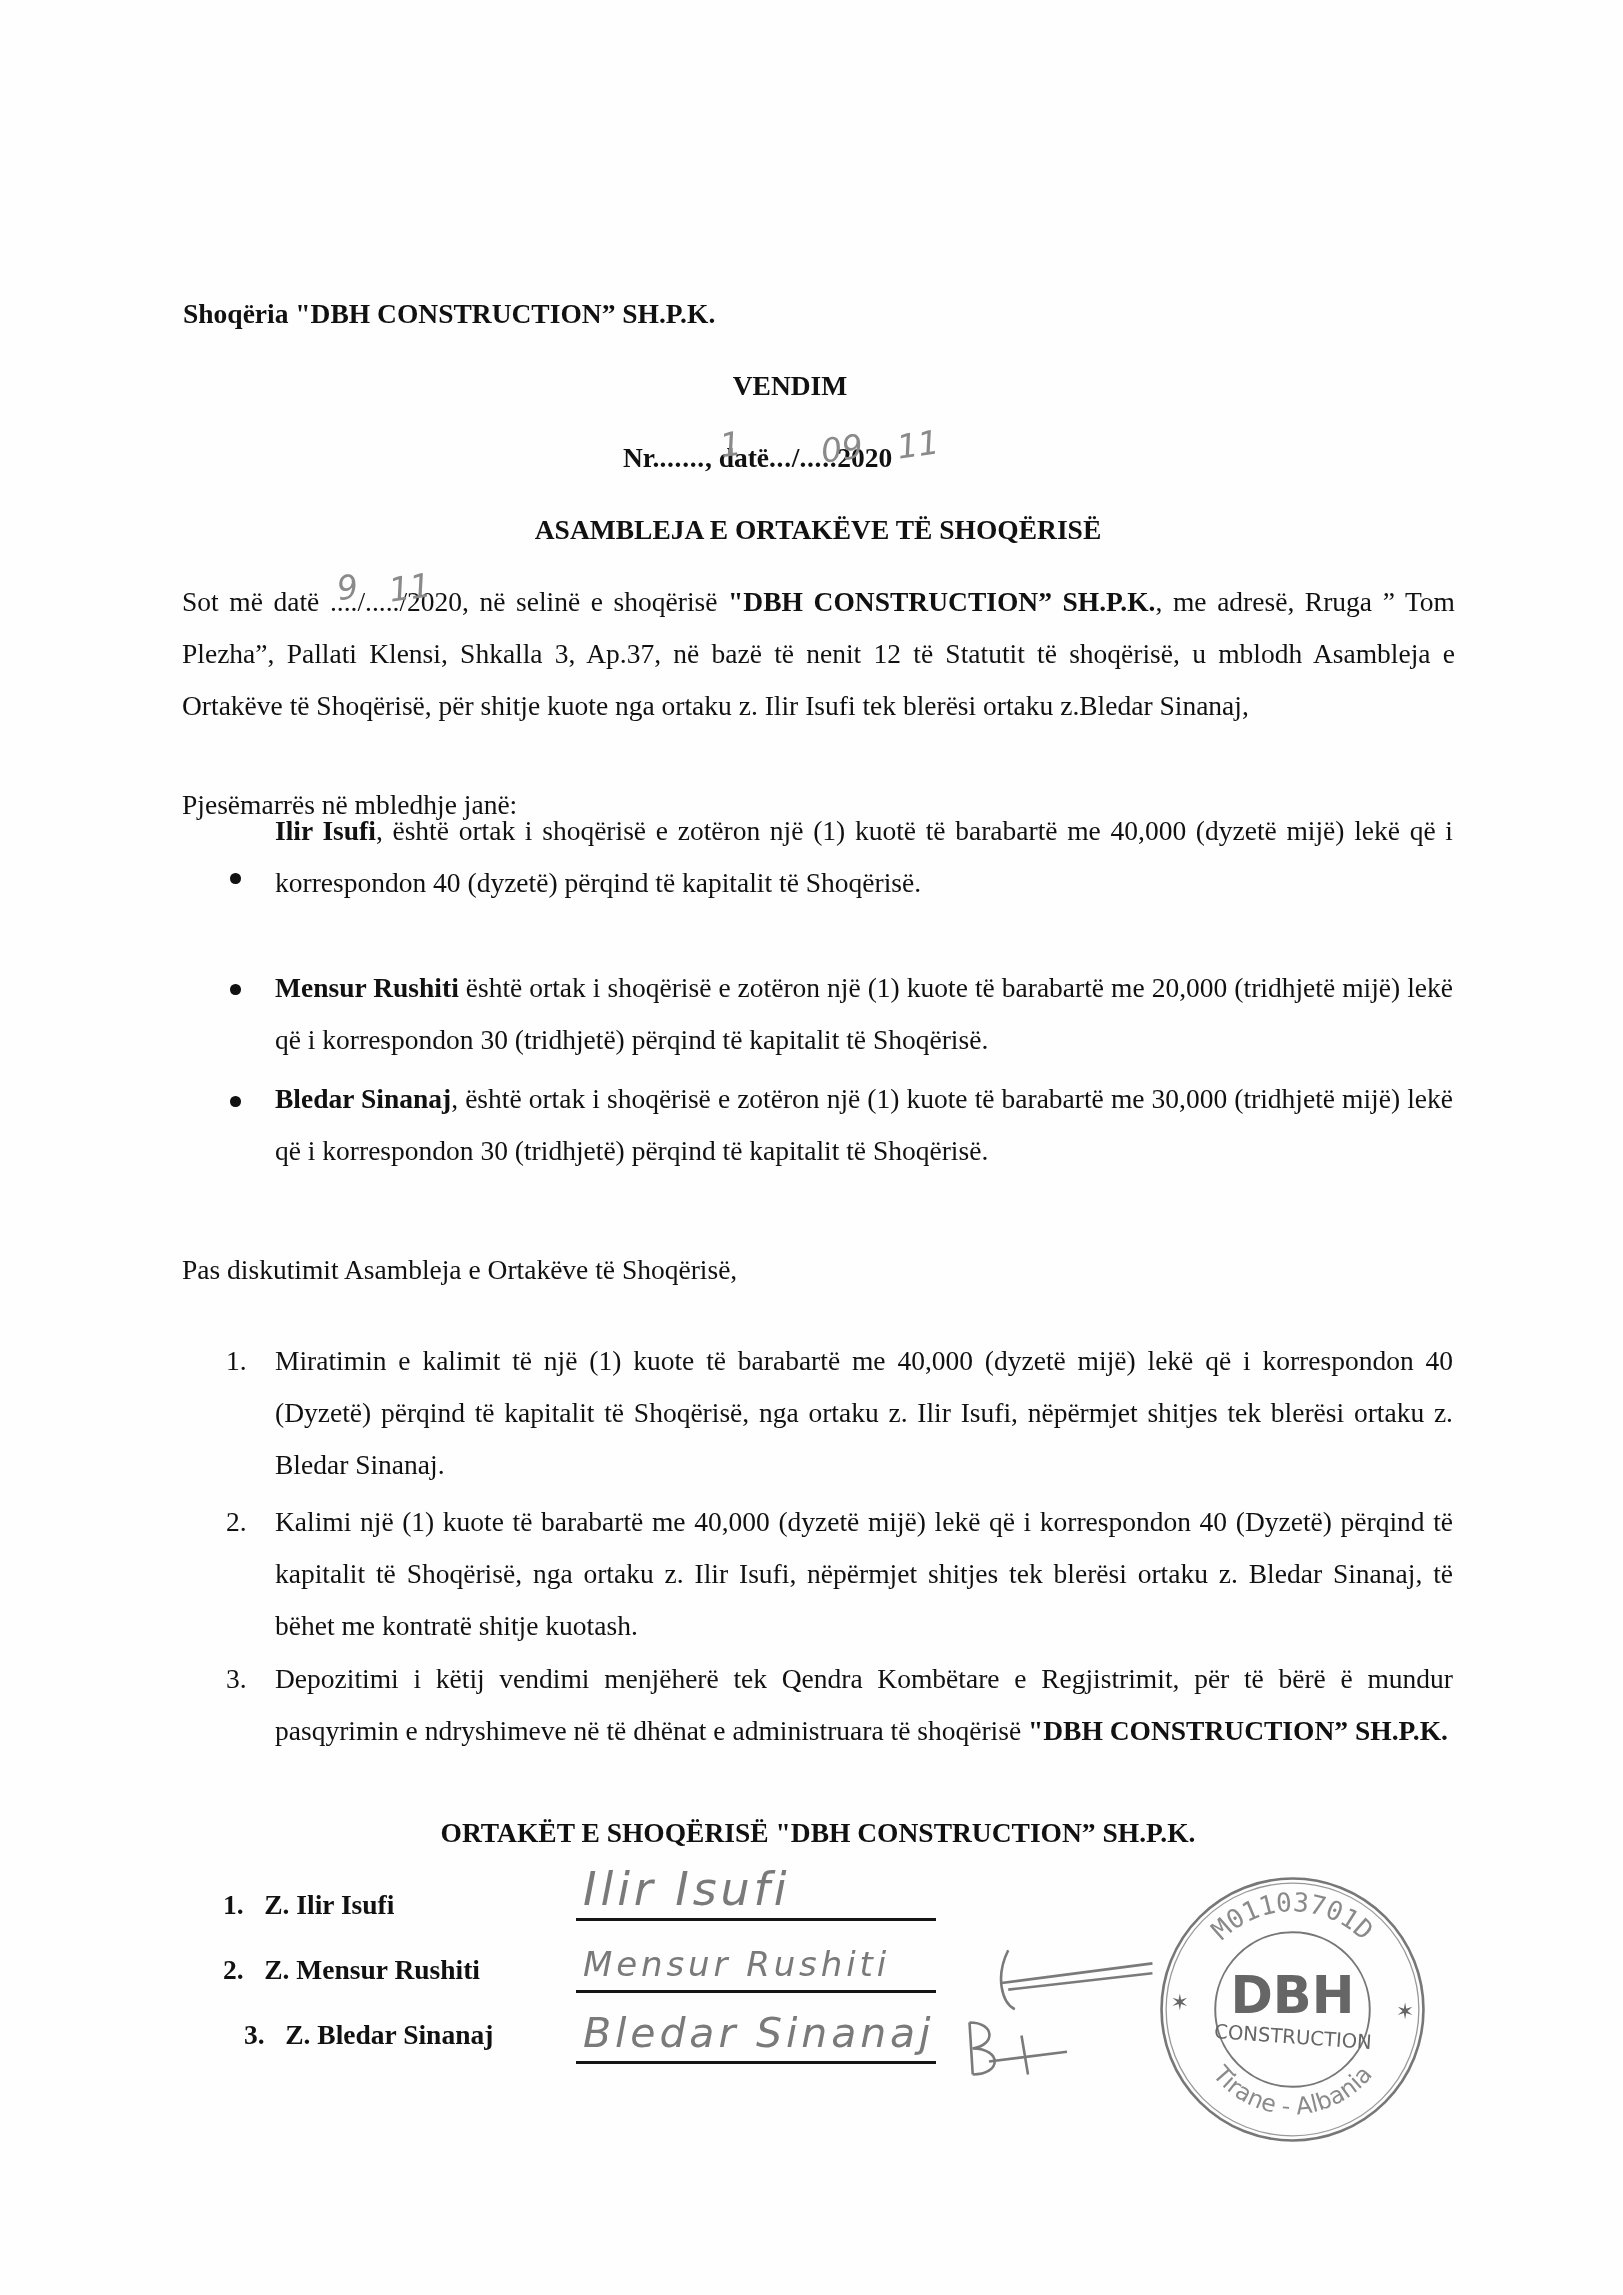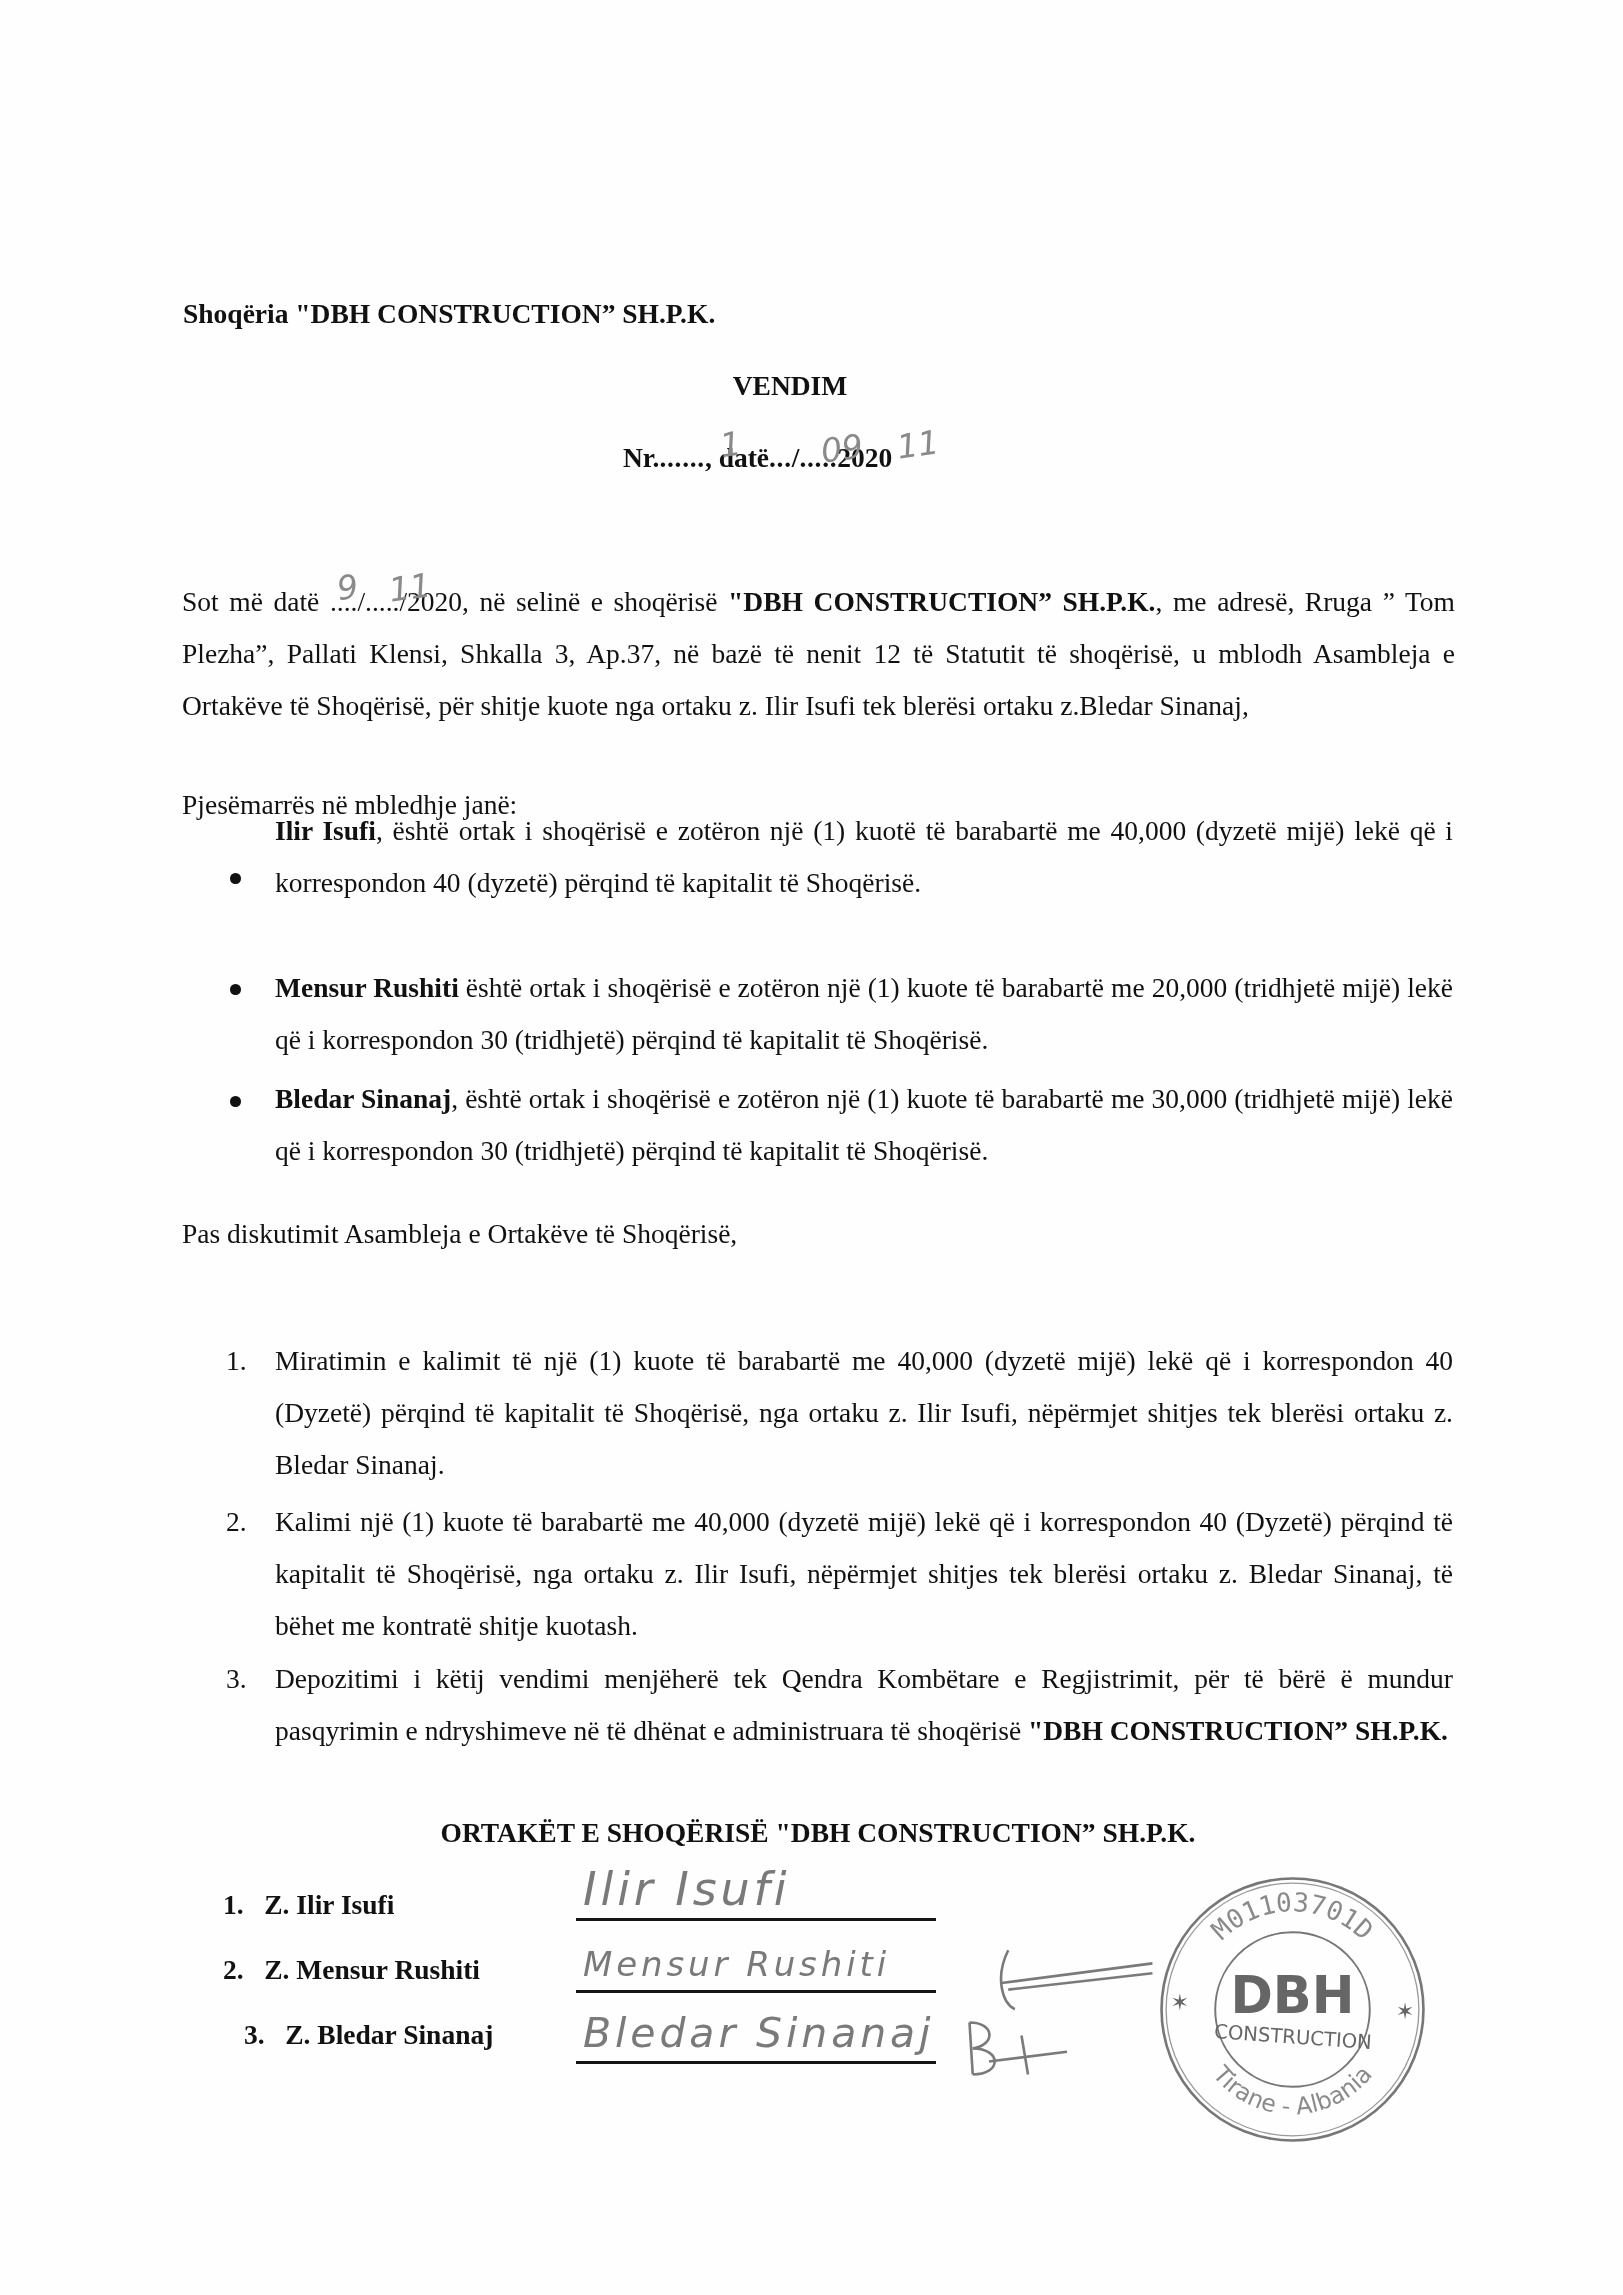--- a/index.html
+++ b/index.html
@@ -39,20 +39,21 @@
 
   <div class="abs txt bold center" style="left:0; width:1488px; top:360px; padding-left:92px; box-sizing:border-box;font-family:Liberation Serif, serif;">VENDIM</div>
 
   <div class="abs txt bold" style="left:623px; top:432px;">
     <span>Nr.</span><span class="dots">......</span><span>, datë</span><span class="dots">...</span><span>/</span><span class="dots">.....</span><span>2020</span>
   </div>
   <span class="hand" style="left:720px; top:425px;">1</span>
   <span class="hand" style="left:821px; top:429px;">09</span>
   <span class="hand" style="left:897px; top:425px;">11</span>
 
+  <div class="abs txt bold center" style="left:183px; width:1270px; top:504px;">ASAMBLEJA E ORTAKËVE TË SHOQËRISË</div>
 
   <div class="abs txt justify" style="left:182px; width:1273px; top:576px;">
     <span>Sot më datë </span><span>..../...../</span><span>2020, në selinë e shoqërisë </span><span class="bold">"DBH CONSTRUCTION” SH.P.K.</span><span>, me adresë, Rruga ” Tom Plezha”, Pallati Klensi, Shkalla 3, Ap.37, në  bazë të nenit 12 të Statutit të shoqërisë,  u mblodh Asambleja e Ortakëve të Shoqërisë, për shitje kuote nga ortaku z. Ilir Isufi tek blerësi ortaku z.Bledar Sinanaj,</span>
   </div>
   <span class="hand" style="left:337px; top:568px;">9</span>
   <span class="hand" style="left:389px; top:568px;">11</span>
 
   <div class="abs txt" style="left:182px; top:779px;">Pjesëmarrës në mbledhje janë:</div>
 
   <div>
@@ -65,21 +66,21 @@
     <div class="item-block txt justify" style="top:962px;">
       <span class="bold">Mensur Rushiti</span><span> është ortak i shoqërisë e zotëron një (1) kuote të barabartë me 20,000 (tridhjetë mijë) lekë që i korrespondon 30 (tridhjetë) përqind të kapitalit të Shoqërisë.</span>
     </div>
 
     <div class="bullet" style="left:230px; top:1096px;"></div>
     <div class="item-block txt justify" style="top:1073px;">
       <span class="bold">Bledar Sinanaj</span><span>, është ortak i shoqërisë e zotëron një (1) kuote të barabartë me 30,000 (tridhjetë mijë) lekë që i korrespondon 30 (tridhjetë) përqind të kapitalit të Shoqërisë.</span>
     </div>
   </div>
 
-  <div class="abs txt" style="left:182px; top:1208px;">Pas diskutimit Asambleja e Ortakëve të Shoqërisë,</div>
+  <div class="abs txt" style="left:182px; top:1244px;">Pas diskutimit Asambleja e Ortakëve të Shoqërisë,</div>
 
 
   <div>
     <div class="num" style="left:226px; top:1335px;">1.</div>
     <div class="item-block txt justify" style="top:1335px;">Miratimin e kalimit të një (1) kuote të barabartë me 40,000 (dyzetë mijë) lekë që i korrespondon 40 (Dyzetë) përqind të kapitalit të Shoqërisë, nga ortaku z. Ilir Isufi, nëpërmjet shitjes tek blerësi ortaku z. Bledar Sinanaj.</div>
 
     <div class="num" style="left:226px; top:1496px;">2.</div>
     <div class="item-block txt justify" style="top:1496px;">Kalimi një (1) kuote të barabartë me 40,000 (dyzetë mijë) lekë që i korrespondon 40 (Dyzetë) përqind të kapitalit të Shoqërisë, nga ortaku z. Ilir Isufi, nëpërmjet shitjes tek blerësi ortaku z. Bledar Sinanaj, të bëhet me kontratë shitje kuotash.</div>
 
     <div class="num" style="left:226px; top:1653px;">3.</div>

